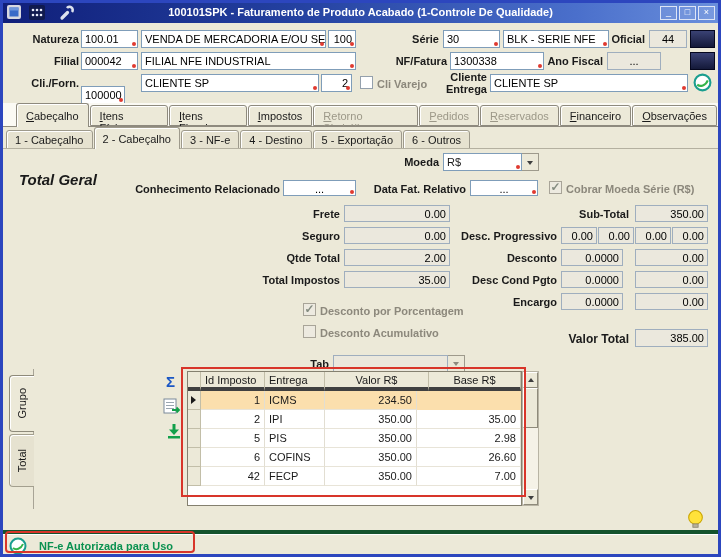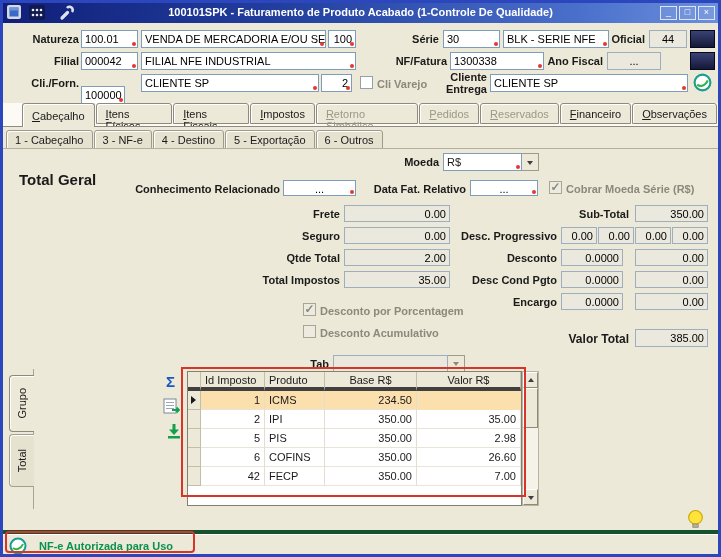--- a/index.html
+++ b/index.html
@@ -40,34 +40,34 @@
   .combo .cin{flex:1;position:relative;background:#fff;border:1px solid #7F9DB9;padding:1px 3px;line-height:14px;overflow:hidden}
   .combo .cin.req::after{content:"";position:absolute;right:1px;bottom:1px;width:4px;height:4px;border-radius:50%;background:#E03A30}
   .combo .cin.ro{background:#EBE8DD;border-color:#9FAEBE}
   .combo .cbtn{width:17px;background:#ECE9D8;border:1px solid #9E9A8C;border-left:none;
     display:flex;align-items:center;justify-content:center}
   .tri-dn{width:0;height:0;border:3.5px solid transparent;border-top:4.5px solid #3E3E3E;margin-top:4px}
   .tri-dn.dim{border-top-color:#8E8A7E}
 
   
   .maintabs{position:absolute;left:0;top:100px;width:715px;height:24px;background:#FBFAF4;
-    display:flex;align-items:flex-start;padding-left:19px}
+    display:flex;align-items:center;padding-left:13px}
   .maintabs::after{content:"";position:absolute;left:0;right:0;bottom:0;height:1px;background:#8E8A7E}
   .mtab{position:relative;height:21px;padding:4px 9px 0;background:#ECE9D8;border:1px solid #8E8A7E;
     border-radius:3px 3px 0 0;margin-right:1px;cursor:pointer;box-shadow:inset 1px 1px 0 #FFFFFF}
   .mtab.active{height:24px;z-index:2;border-bottom:none;padding-top:6px}
   .mtab.disabled{color:#9C9888;cursor:default}
   .subtabs{position:absolute;left:0;top:124px;width:715px;height:22px;background:#ECE9D8;
     display:flex;align-items:flex-end;padding-left:3px}
   .subtabs::after{content:"";position:absolute;left:0;right:0;bottom:0;height:1px;background:#B4B0A0}
   .stab{position:relative;height:19px;padding:3px 8px 0;background:#E6E2D0;border:1px solid #9E9A8C;
     border-radius:3px 3px 0 0;margin-right:1px;cursor:pointer;box-shadow:inset 1px 1px 0 #FFFFFF}
   .stab.active{height:22px;z-index:2;background:#ECE9D8;border-bottom:none;padding-top:5px}
 
-  .section-title{position:absolute;left:16px;top:168px;font-size:15px;font-weight:bold;}
+  .section-title{position:absolute;left:16px;top:168px;font-size:15px;font-weight:bold;font-style:italic}
 
   
   .panel-line{position:absolute;left:30px;top:366px;width:1px;height:140px;background:#A8A496}
   .vtab{position:absolute;left:6px;width:25px;background:#E6E2D0;border:1px solid #A39F8E;border-right:none;
     border-radius:4px 0 0 4px;display:flex;align-items:center;justify-content:center;cursor:pointer;box-shadow:inset 1px 1px 0 #fff}
   .vtab.active{background:#ECE9D8;border-color:#8E8A7A}
   .vtab span{writing-mode:vertical-rl;transform:rotate(180deg);font-size:11px}
   .toolicon{position:absolute;cursor:pointer}
   .sigma{font-size:15px;font-weight:bold;color:#1B57C4;line-height:15px}
 
@@ -191,20 +191,21 @@
       <div class="mtab"><span><u>F</u>inanceiro</span></div>
 
       <div class="mtab"><span><u>O</u>bservações</span></div>
 
   </div>
 
   <div class="subtabs">
 
       <div class="stab"><span>1 - Cabeçalho</span></div>
 
+      <div class="stab active"><span>2 - Cabeçalho</span></div>
 
       <div class="stab"><span>3 - NF-e</span></div>
 
       <div class="stab"><span>4 - Destino</span></div>
 
       <div class="stab"><span>5 - Exportação</span></div>
 
       <div class="stab"><span>6 - Outros</span></div>
 
   </div>
@@ -286,23 +287,23 @@
   <svg class="toolicon" style="left:163px;top:420px" width="16" height="16" viewBox="0 0 16 16">
       <path d="M8 1 L8 8" stroke="#12A04A" stroke-width="3"></path>
       <path d="M3 6.5 L8 12 L13 6.5 Z" fill="#12A04A"></path>
       <rect x="2" y="13" width="12" height="2.5" fill="#12A04A"></rect>
     </svg>
 
   <div class="grid">
     <div class="grow ghead">
       <div class="gc cm"></div>
       <div class="gc c1">Id Imposto</div>
-      <div class="gc c2">Produto</div>
+      <div class="gc c2">Entrega</div>
+      <div class="gc c4">Valor R$</div>
       <div class="gc c3">Base R$</div>
-      <div class="gc c4">Valor R$</div>
     </div>
 
       <div class="grow selected">
         <div class="gc cm"></div>
         <div class="gc c1">1</div>
         <div class="gc c2">ICMS</div>
         <div class="gc c3">234.50</div>
       </div>
 
       <div class="grow">

